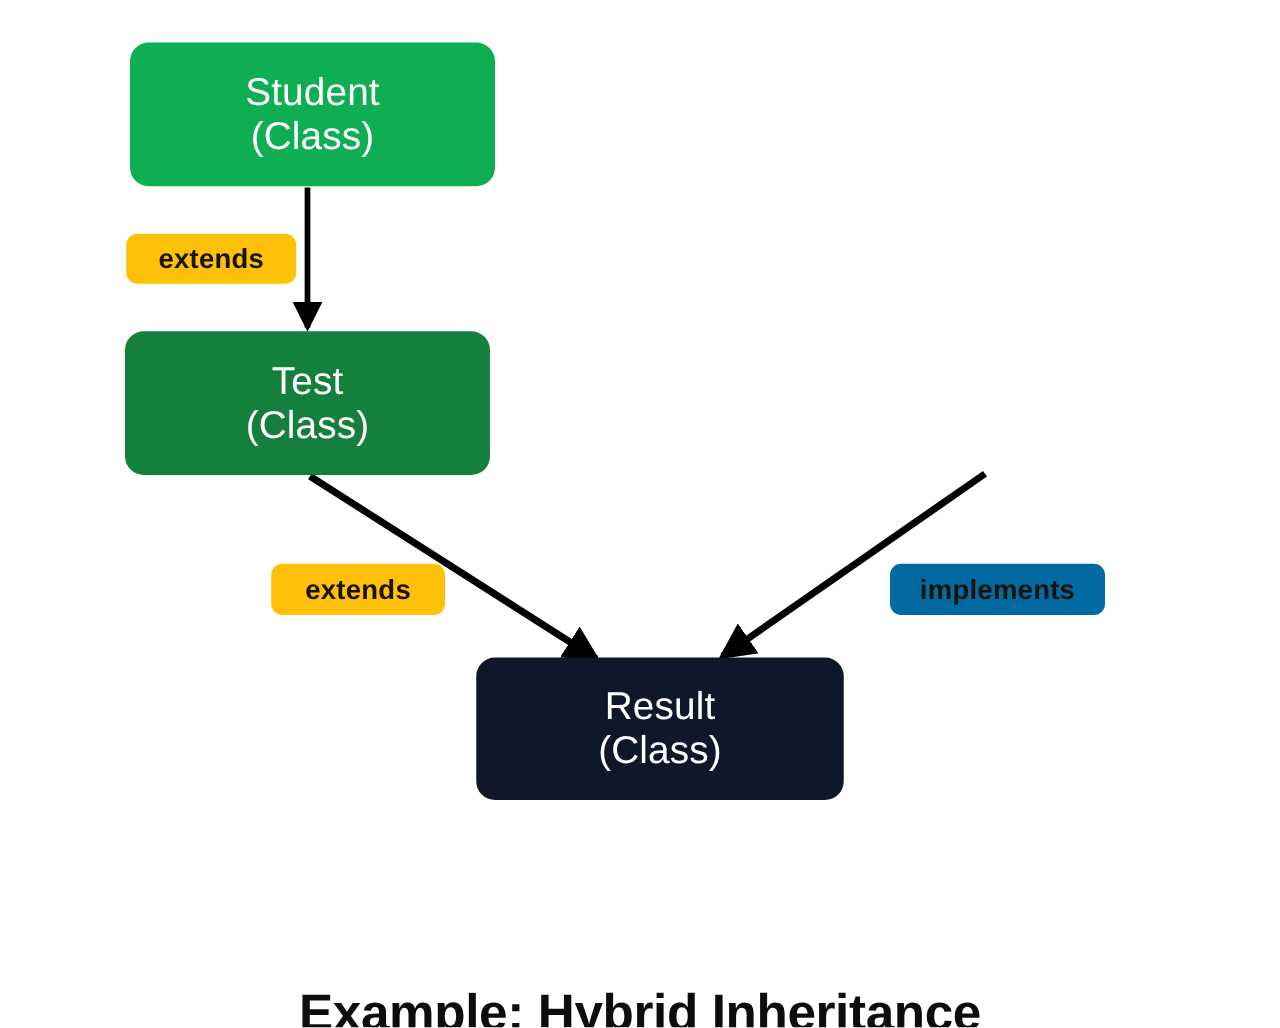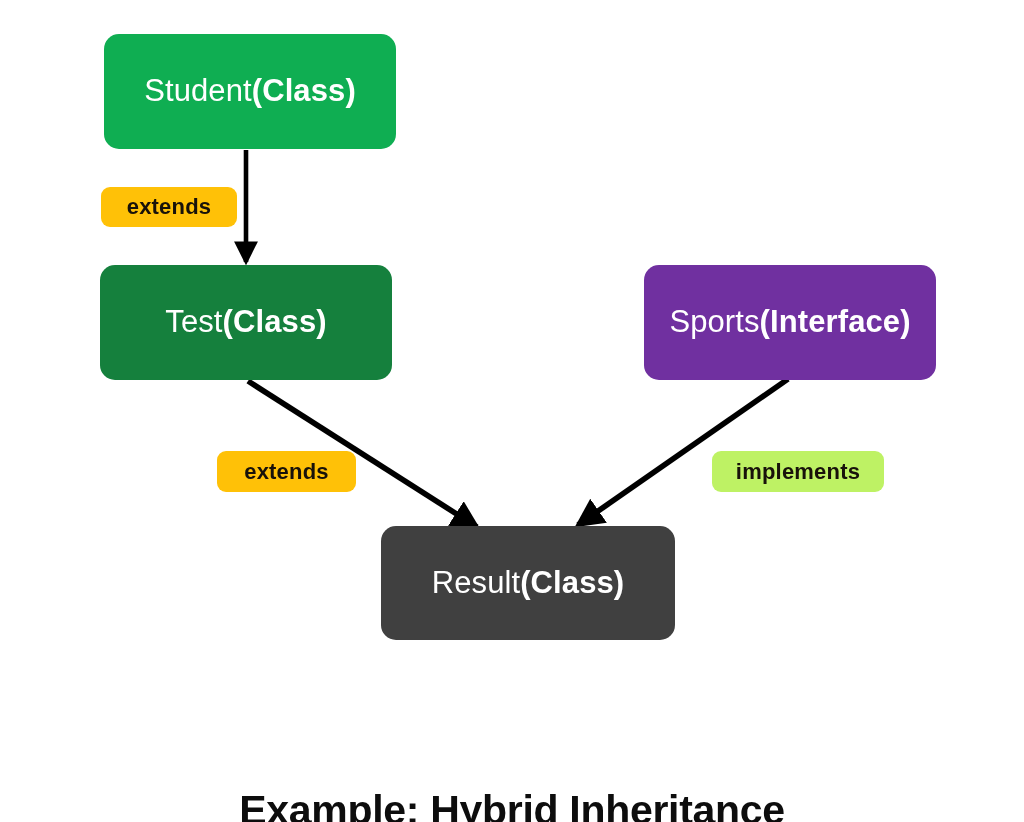--- a/index.html
+++ b/index.html
@@ -21,37 +21,37 @@
     position: absolute;
     left: 0;
     top: 0;
     width: 1024px;
     height: 822px;
     pointer-events: none;
   }
   .node {
     position: absolute;
     display: flex;
-    flex-direction: row;
+    flex-direction: column;
     align-items: center;
     justify-content: center;
     border-radius: 15px;
     color: #ffffff;
     text-align: center;
     line-height: 1.12;
     box-sizing: border-box;
   }
   .node .node-name {
     font-size: 31px;
     font-weight: 400;
     letter-spacing: 0.1px;
   }
   .node .node-kind {
     font-size: 31px;
-    font-weight: 700;
+    font-weight: 400;
     letter-spacing: 0.1px;
   }
   .badge {
     position: absolute;
     display: flex;
     align-items: center;
     justify-content: center;
     border-radius: 9px;
     color: #18120a;
     font-size: 22px;
@@ -92,31 +92,27 @@
   <div class="node" style="left:104px; top:34px; width:292px; height:115px; background:#0FAE52;">
     <div class="node-name">Student</div>
     <div class="node-kind">(Class)</div>
   </div>
 
   <div class="node" style="left:100px; top:265px; width:292px; height:115px; background:#15803d;">
     <div class="node-name">Test</div>
     <div class="node-kind">(Class)</div>
   </div>
 
-  <div class="node" style="left:644px; top:265px; width:292px; height:115px; background:#7030A0;">
-    <div class="node-name">Sports</div>
-    <div class="node-kind">(Interface)</div>
-  </div>
 
-  <div class="node" style="left:381px; top:526px; width:294px; height:114px; background:#404040;">
+  <div class="node" style="left:381px; top:526px; width:294px; height:114px; background:#0f172a;">
     <div class="node-name">Result</div>
     <div class="node-kind">(Class)</div>
   </div>
 
   <div class="badge" style="left:101px; top:187px; width:136px; height:40px; background:#FFC107;">extends</div>
 
   <div class="badge" style="left:217px; top:451px; width:139px; height:41px; background:#FFC107;">extends</div>
 
-  <div class="badge" style="left:712px; top:451px; width:172px; height:41px; background:#bef264;">implements</div>
+  <div class="badge" style="left:712px; top:451px; width:172px; height:41px; background:#0369a1;">implements</div>
 
   <div id="caption" style="top:750px;margin-top:37px;">Example: Hybrid Inheritance</div>
 
 </div>
 
 </body></html>

